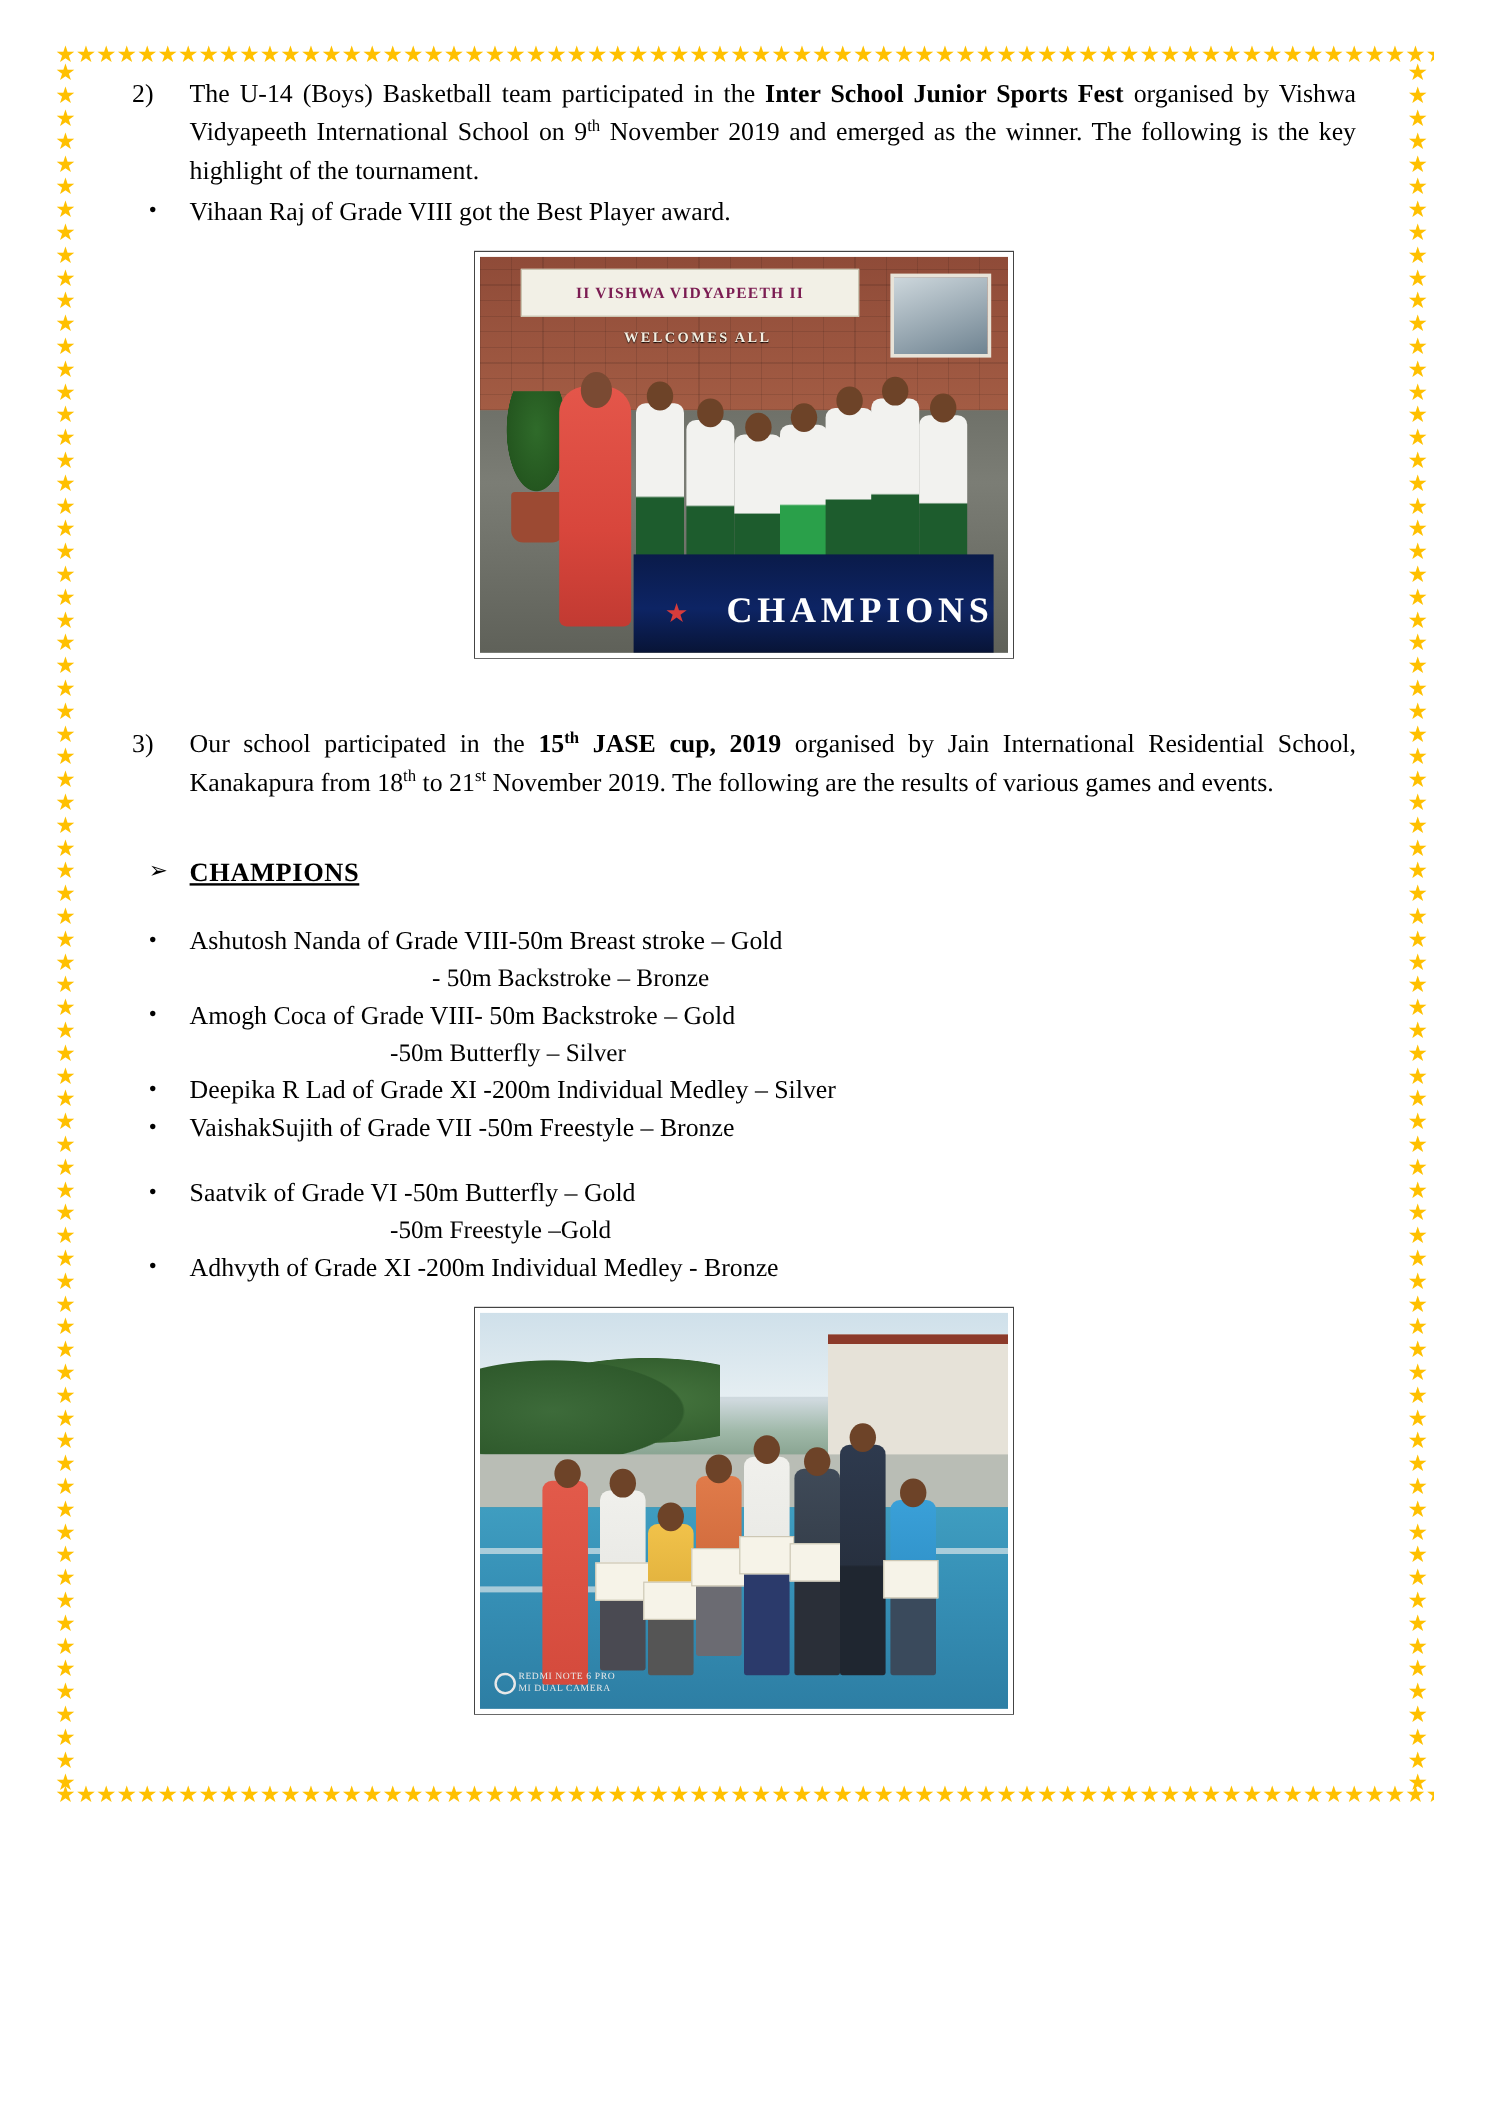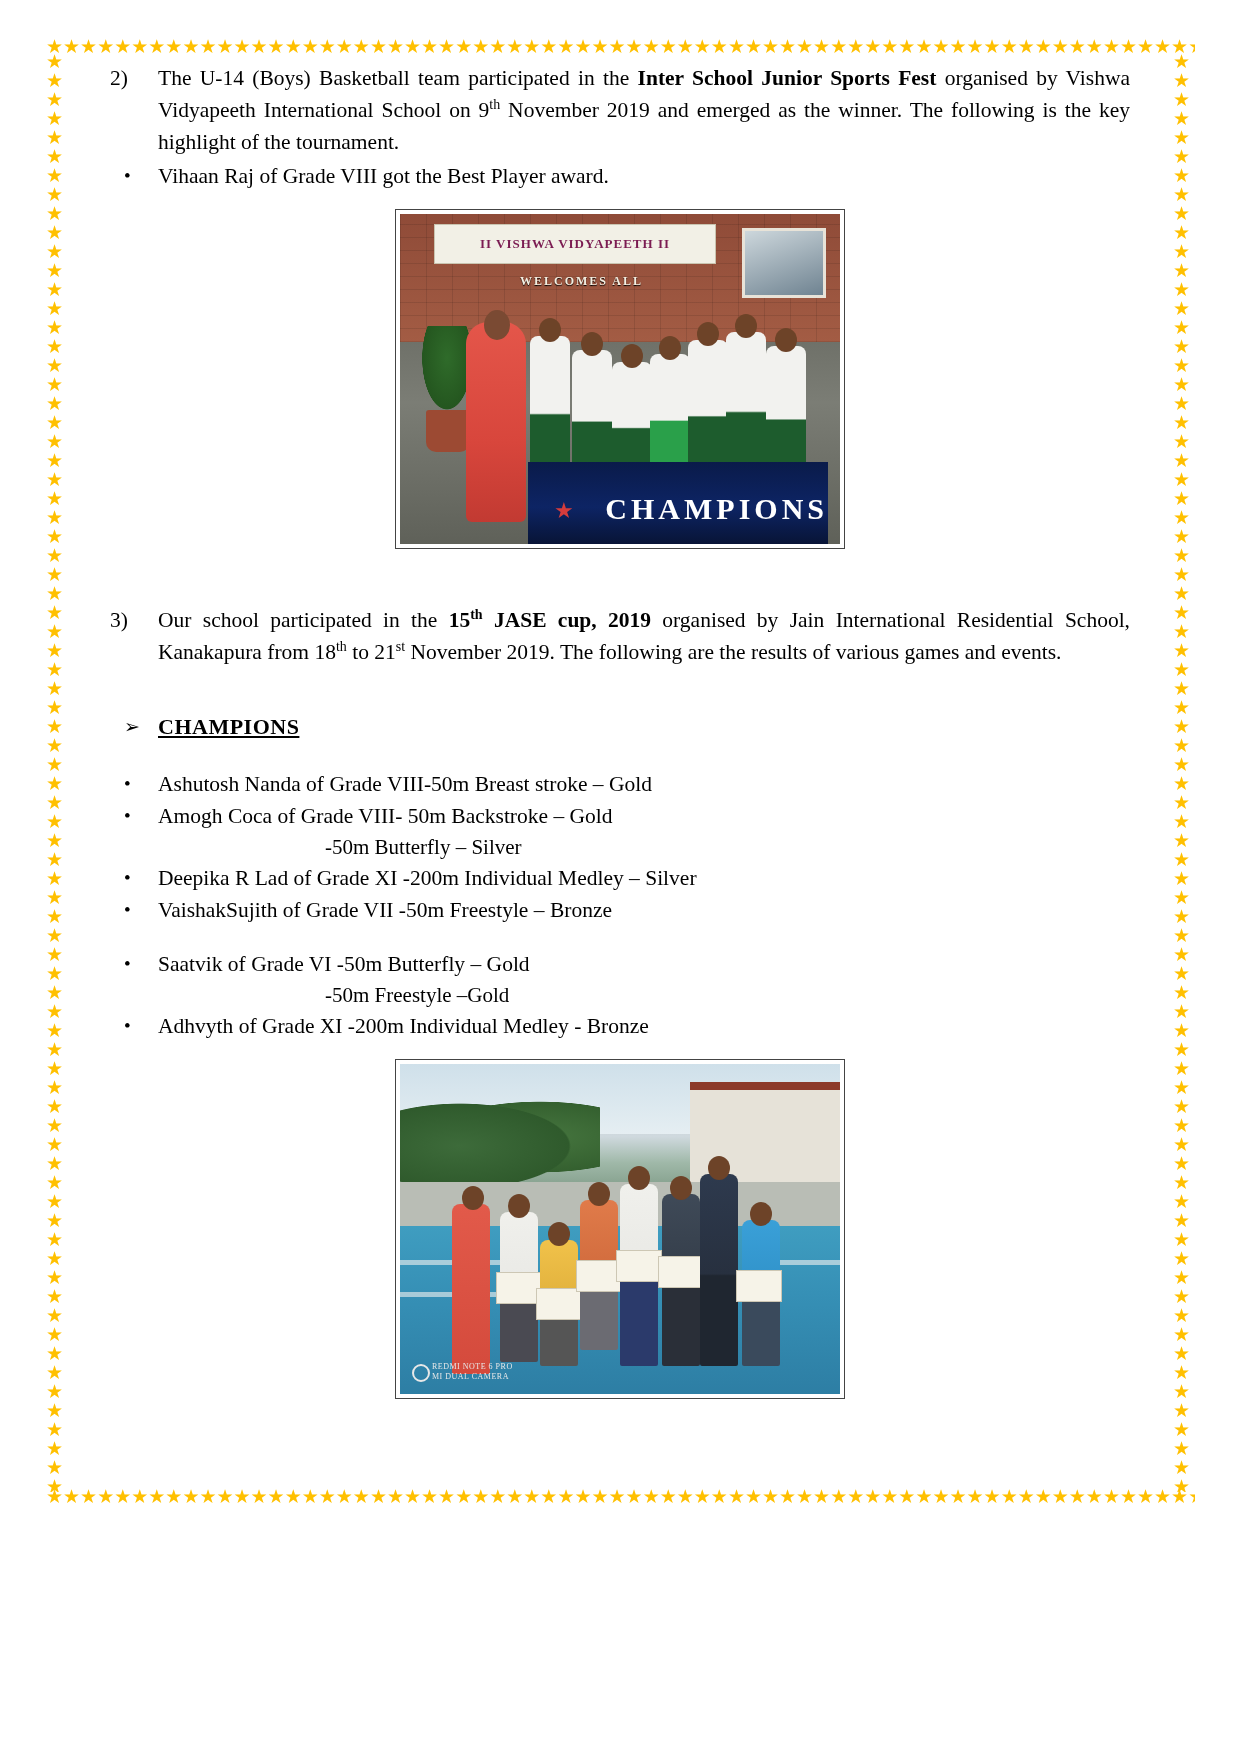--- a/index.html
+++ b/index.html
@@ -626,20 +626,21 @@
   <div class="section-head">
     <div class="section-marker">➢</div>
     <div class="section-title">CHAMPIONS</div>
   </div>
 
   <div id="swim-list">
       <div class="bullet-item">
         <div class="bullet-marker">•</div>
         <div class="bullet-text">Ashutosh Nanda of Grade VIII-50m Breast stroke – Gold</div>
       </div>
+      <div class="sub-line indent4">- 50m Backstroke – Bronze</div>
       <div class="bullet-item">
         <div class="bullet-marker">•</div>
         <div class="bullet-text">Amogh Coca of Grade VIII- 50m Backstroke – Gold</div>
       </div>
       <div class="sub-line indent3">-50m Butterfly – Silver</div>
       <div class="bullet-item">
         <div class="bullet-marker">•</div>
         <div class="bullet-text">Deepika R Lad of Grade XI -200m Individual Medley – Silver</div>
       </div>
       <div class="bullet-item">

